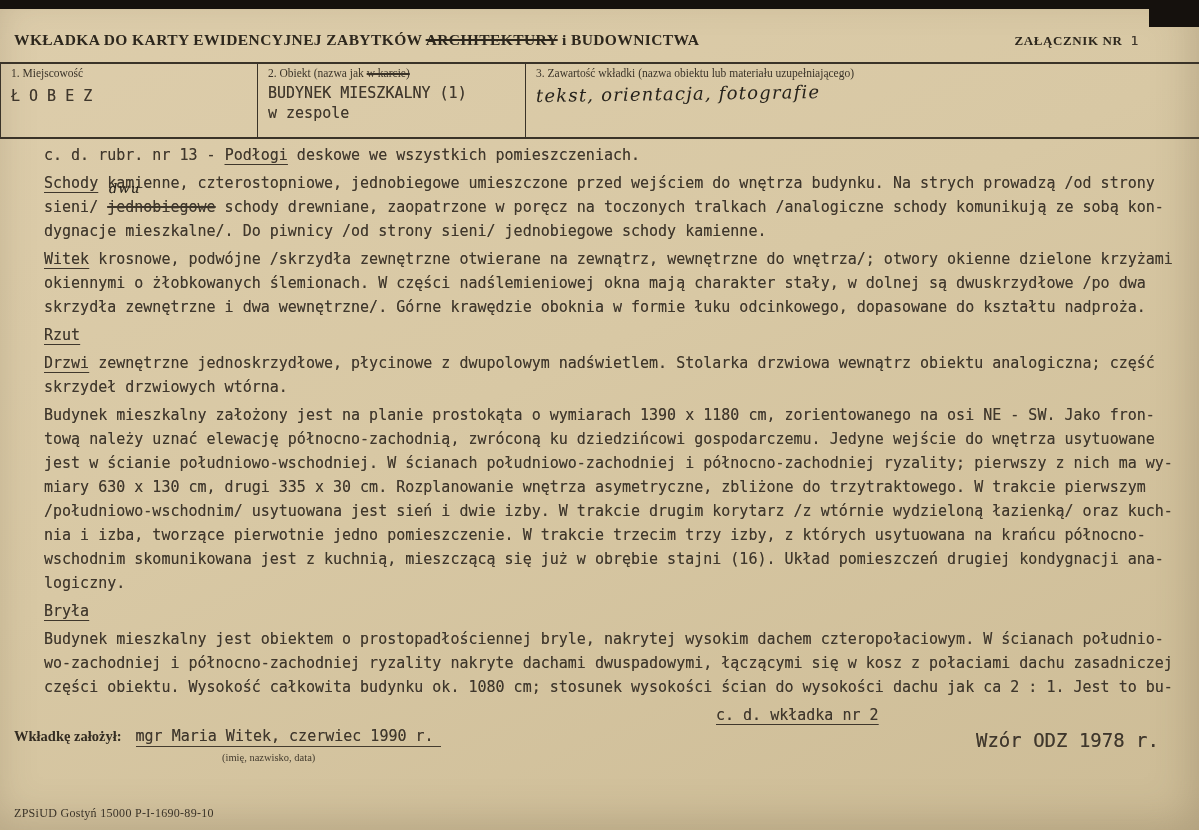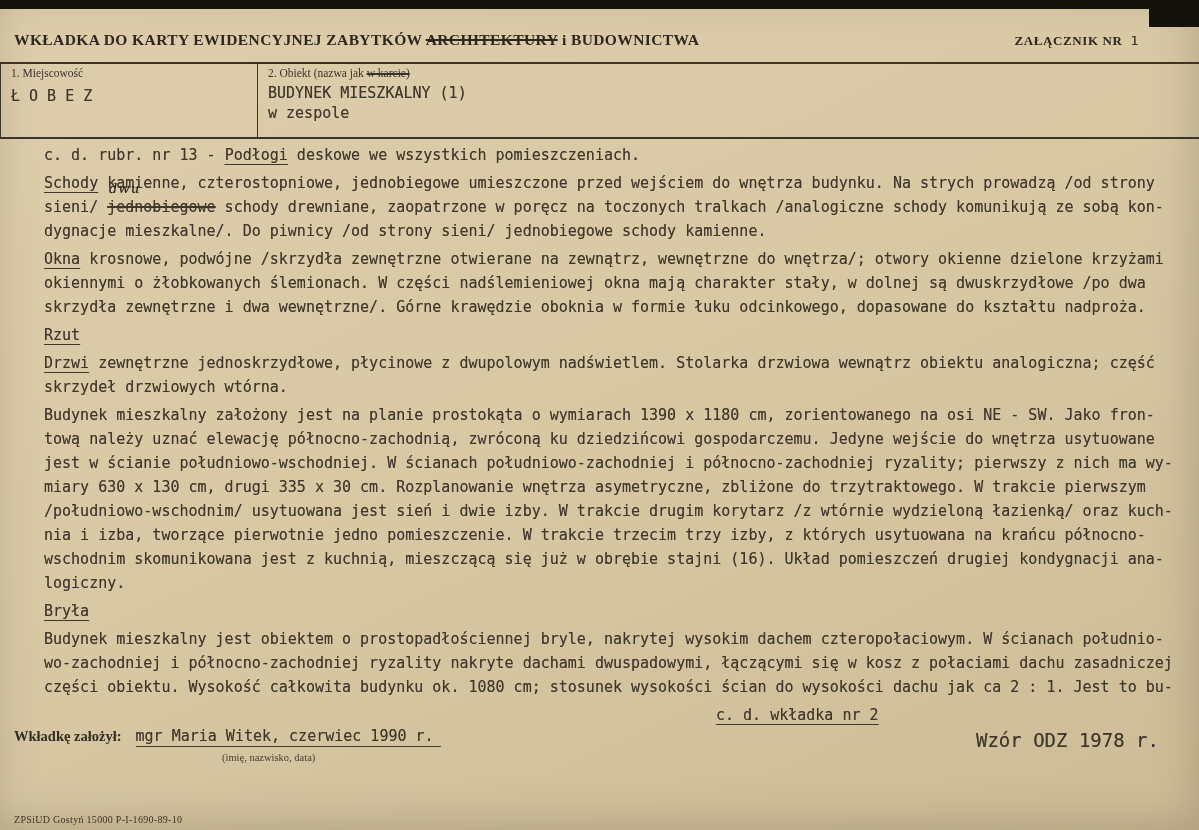--- a/index.html
+++ b/index.html
@@ -43,21 +43,21 @@
   .corr{position:relative;display:inline-block;}
   .corr .ins{position:absolute;top:-13px;left:2px;font-size:13px;line-height:13px;white-space:nowrap;}
   .continuation{margin-left:672px !important;}
   .founder-row{position:absolute;top:727px;left:14px;font-size:14.5px;}
   .label-print{font-weight:bold;color:#332c22;}
   .fill-line{display:inline-block;border-bottom:1.2px solid #44false;border-bottom:1.2px solid #443c2f;font-size:15px;margin-left:14px;width:305px;padding-bottom:1px;}
   .founder-sub{position:absolute;top:752px;left:222px;font-size:10.5px;color:#43false;color:#433b2e;}
   .pattern-note{position:absolute;top:729px;right:40px;font-size:19px;}
   .negatives-row{position:absolute;top:778px;left:14px;font-size:15px;}
   .neg-line{display:inline-block;border-bottom:1.2px dashed #443c2f;font-size:15px;margin-left:10px;width:165px;padding-bottom:1px;}
-  .imprint{position:absolute;top:806px;left:14px;font-size:10px;letter-spacing:.3px;color:#3a3328;margin-top:8px;}
+  .imprint{position:absolute;top:806px;left:14px;font-size:12px;letter-spacing:.3px;color:#3a3328;}
 </style>
 </head>
 <body>
 
 <div class="page">
   <div class="scan-strip"></div>
   <div class="scan-corner"></div>
 
   <div class="header-row">
     <div class="doc-title"><span>WKŁADKA DO KARTY EWIDENCYJNEJ ZABYTKÓW </span><span class="struck">ARCHITEKTURY</span><span> i BUDOWNICTWA</span></div>
@@ -69,28 +69,32 @@
       <div class="cell-label">1. Miejscowość</div>
       <div class="cell-value typed">Ł O B E Z</div>
     </div>
     <div class="cell cell-2">
       <div class="cell-label"><span>2. Obiekt (nazwa jak </span><span class="struck">w karcie)</span></div>
       <div class="cell-value tight typed">
           <div>BUDYNEK MIESZKALNY (1)</div>
           <div>w zespole</div>
         </div>
     </div>
+    <div class="cell cell-3">
+      <div class="cell-label">3. Zawartość wkładki (nazwa obiektu lub materiału uzupełniającego)</div>
+      <div class="cell-hand handwriting">tekst, orientacja, fotografie</div>
+    </div>
   </div>
 
   <div class="body-text">
       <p><span>c. d. rubr. nr 13 - </span><span class="u">Podłogi</span><span> deskowe we wszystkich pomieszczeniach.</span></p>
       <p><span class="u">Schody</span><span> kamienne, czterostopniowe, jednobiegowe umieszczone przed wejściem do wnętrza budynku. Na strych prowadzą /od strony
 sieni/ </span><span class="corr"><span class="ins handwriting">dwu</span><span class="struck">jednobiegowe</span></span><span> schody drewniane, zaopatrzone w poręcz na toczonych tralkach /analogiczne schody komunikują ze sobą kon-
 dygnacje mieszkalne/. Do piwnicy /od strony sieni/ jednobiegowe schody kamienne.</span></p>
-      <p><span class="u">Okna</span><span> krosnowe, podwójne /skrzydła zewnętrzne otwierane na zewnątrz, wewnętrzne do wnętrza/; otwory okienne dzielone krzyżami
+      <p><span class="u">Witek</span><span> krosnowe, podwójne /skrzydła zewnętrzne otwierane na zewnątrz, wewnętrzne do wnętrza/; otwory okienne dzielone krzyżami
 okiennymi o żłobkowanych ślemionach. W części nadślemieniowej okna mają charakter stały, w dolnej są dwuskrzydłowe /po dwa
 skrzydła zewnętrzne i dwa wewnętrzne/. Górne krawędzie oboknia w formie łuku odcinkowego, dopasowane do kształtu nadproża.</span></p>
       <p><span class="u">Rzut</span></p>
       <p><span class="u">Drzwi</span><span> zewnętrzne jednoskrzydłowe, płycinowe z dwupolowym nadświetlem. Stolarka drzwiowa wewnątrz obiektu analogiczna; część
 skrzydeł drzwiowych wtórna.</span></p>
       <p>Budynek mieszkalny założony jest na planie prostokąta o wymiarach 1390 x 1180 cm, zorientowanego na osi NE - SW. Jako fron-
 tową należy uznać elewację północno-zachodnią, zwróconą ku dziedzińcowi gospodarczemu. Jedyne wejście do wnętrza usytuowane
 jest w ścianie południowo-wschodniej. W ścianach południowo-zachodniej i północno-zachodniej ryzality; pierwszy z nich ma wy-
 miary 630 x 130 cm, drugi 335 x 30 cm. Rozplanowanie wnętrza asymetryczne, zbliżone do trzytraktowego. W trakcie pierwszym
 /południowo-wschodnim/ usytuowana jest sień i dwie izby. W trakcie drugim korytarz /z wtórnie wydzieloną łazienką/ oraz kuch-

